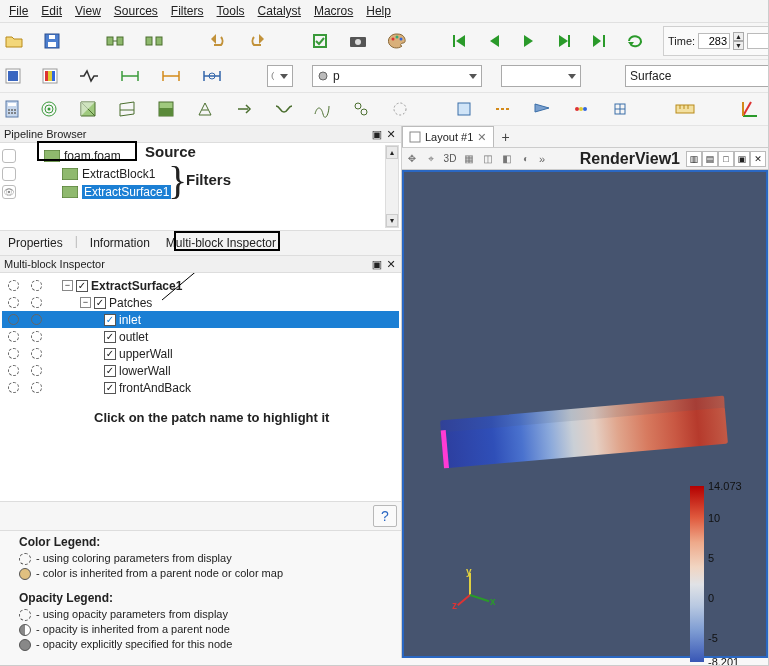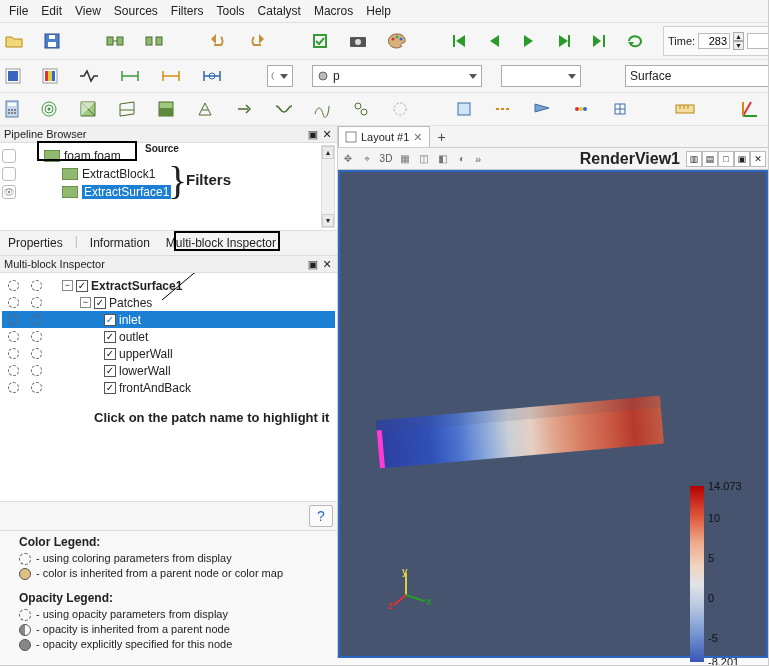--- a/index.html
+++ b/index.html
@@ -19,20 +19,21 @@
     display: flex;
     gap: 3px;
     padding: 2px 4px;
     background: #f5f5f5;
     border-bottom: 1px solid #e0e0e0;
     font-size: 12px;
   }
   .menubar span {
     padding: 2px 5px;
     cursor: pointer;
+    text-decoration: underline;
   }
 
   
   .toolbar-row {
     display: flex;
     align-items: center;
     padding: 3px 4px;
     border-bottom: 1px solid #e4e4e4;
     background: #f6f6f6;
     gap: 19px;
@@ -69,21 +70,21 @@
     content:""; position:absolute; right:4px; top:50%; margin-top:-2px;
     border-left:4px solid transparent; border-right:4px solid transparent; border-top:5px solid #555;
   }
   .combo.wide { min-width: 170px; }
 
   
   .main {
     display:flex; height: calc(666px - 134px);
   }
   .left-col {
-    width: 338px; border-right:1px solid #cfcfcf; display:flex; flex-direction:column;
+    width: 402px; border-right:1px solid #cfcfcf; display:flex; flex-direction:column;
     background:#f8f8f8;
   }
   .right-col { flex:1; display:flex; flex-direction:column; }
 
   
   .panel-title {
     display:flex; align-items:center; justify-content:space-between;
     font-size:11px; padding:2px 4px; background:#f0f0f0; border-bottom:1px solid #ddd;
   }
   .panel-title .pin-close { display:flex; gap:2px; }
@@ -95,21 +96,21 @@
   }
   .pipe-row { display:flex; align-items:center; gap:4px; height:18px; font-size:12px; }
   .pipe-row .eye {
     width:14px; height:14px; border:1px solid #bbb; border-radius:3px;
     display:flex; align-items:center; justify-content:center; font-size:9px; color:#888;
   }
   .pipe-row .sp { display:inline-block; }
   .pipe-icon { width:16px; height:12px; }
   .pipe-sel { background:#1b7fd4; color:#fff; padding:0 2px;}
   .anno-src {
-    position:absolute; left:145px; top:0px; font-weight:bold; font-size:10px;
+    position:absolute; left:145px; top:0px; font-weight:bold; font-size:15px;
   }
   .anno-filters {
     position:absolute; left:186px; top:28px; font-weight:bold; font-size:15px;
   }
   .anno-box {
     position:absolute; border:2px solid #000; pointer-events:none;
   }
   .anno-box.src { left:37px; top:-2px; width:100px; height:20px; }
   .brace {
     position:absolute; left:168px; top:18px; font-size:40px; line-height:40px; font-family: "Times New Roman", serif;

